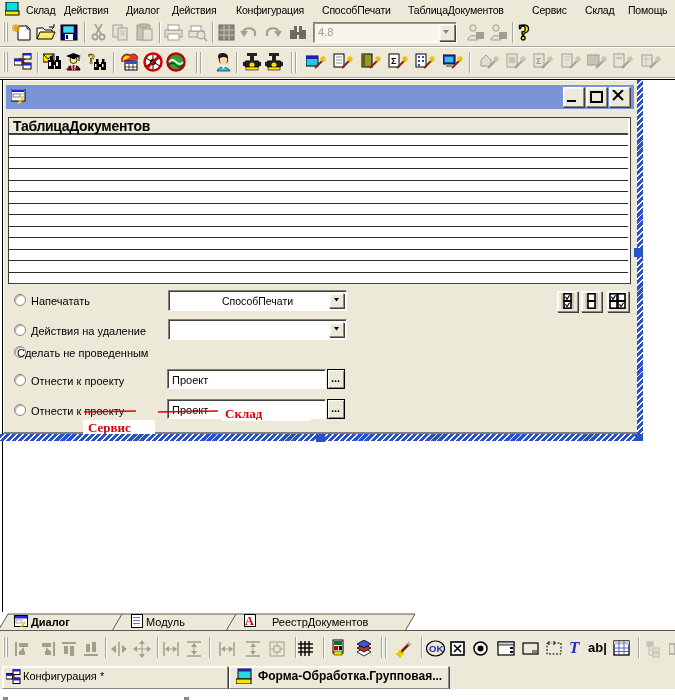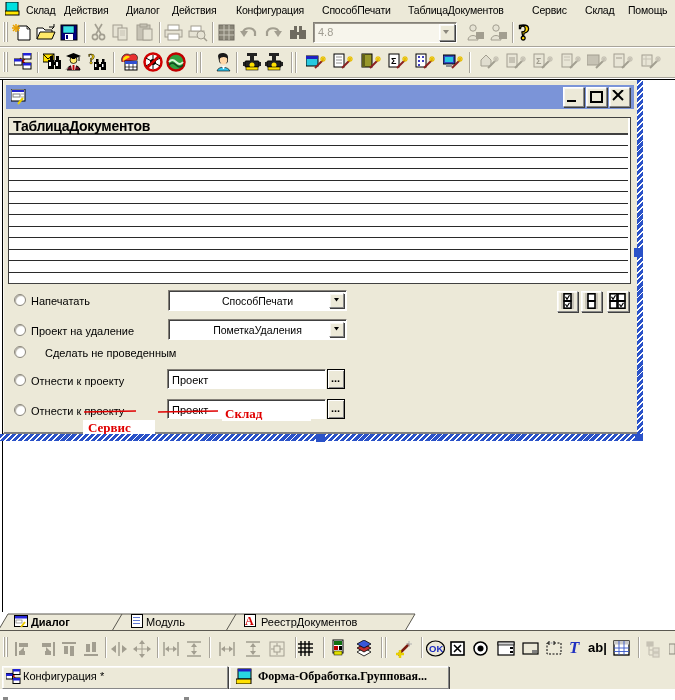--- a/index.html
+++ b/index.html
@@ -442,37 +442,36 @@
 <div class="abs" style="left:9px;top:214.0px;width:619px;height:1px;background:#2a2a2a;"></div>
 <div class="abs" style="left:9px;top:225.5px;width:619px;height:1px;background:#2a2a2a;"></div>
 <div class="abs" style="left:9px;top:237.0px;width:619px;height:1px;background:#2a2a2a;"></div>
 <div class="abs" style="left:9px;top:248.5px;width:619px;height:1px;background:#2a2a2a;"></div>
 <div class="abs" style="left:9px;top:260.0px;width:619px;height:1px;background:#2a2a2a;"></div>
 <div class="abs" style="left:9px;top:271.5px;width:619px;height:1px;background:#2a2a2a;"></div>
 
   <div class="abs radio" style="left:14px;top:294px;"></div>
   <div class="abs txt" style="left:31px;top:295px;">Напечатать</div>
   <div class="abs radio" style="left:14px;top:324px;"></div>
-  <div class="abs txt" style="left:31px;top:325px;">Проект на удаление</div>
+  <div class="abs txt" style="left:31px;top:325px;">Действия на удаление</div>
   <div class="abs radio" style="left:14px;top:346px;"></div>
-  <div class="abs txt" style="left:45px;top:347px;">Сделать не проведенным</div>
+  <div class="abs txt" style="left:17px;top:347px;">Сделать не проведенным</div>
   <div class="abs radio" style="left:14px;top:374px;"></div>
   <div class="abs txt" style="left:31px;top:375px;">Отнести к проекту</div>
   <div class="abs radio" style="left:14px;top:404px;"></div>
   <div class="abs txt" style="left:31px;top:405px;">Отнести к проекту</div>
 
   <div class="abs sunk" style="left:168px;top:290px;width:177px;height:19px;"></div>
   <div class="abs" style="left:168px;top:295px;width:179px;text-align:center;font-size:10.5px;">СпособПечати</div>
   <div class="abs raised" style="left:329px;top:293px;width:13px;height:13px;"></div>
   <svg class="abs" style="left:334px;top:298px" width="6" height="4">
       <polygon points="0,0 5,0 2.5,3.5" fill="#000"></polygon>
     </svg>
 
   <div class="abs sunk" style="left:168px;top:319px;width:177px;height:19px;"></div>
-  <div class="abs" style="left:168px;top:324px;width:179px;text-align:center;font-size:10.5px;">ПометкаУдаления</div>
   <div class="abs raised" style="left:329px;top:322px;width:13px;height:13px;"></div>
   <svg class="abs" style="left:334px;top:327px" width="6" height="4">
       <polygon points="0,0 5,0 2.5,3.5" fill="#000"></polygon>
     </svg>
 
   <div class="abs sunk" style="left:167px;top:369px;width:157px;height:18px;"></div>
   <div class="abs txt" style="left:172px;top:374px;">Проект</div>
   <div class="abs" style="left:327px;top:369px;width:16px;height:18px;background:#ece9d8;border:1px solid #000;box-shadow:inset 1px 1px 0 #fff, inset -1px -1px 0 #888;"></div>
   <div class="abs txt" style="left:331px;top:372px;font-weight:bold;">...</div>
 
@@ -546,21 +545,21 @@
         <line x1="2" y1="3.5" x2="9" y2="3.5"></line>
         <line x1="2" y1="6.5" x2="9" y2="6.5"></line>
         <line x1="2" y1="9.5" x2="9" y2="9.5"></line>
       </g>
 </svg>
 <div class="abs txt" style="left:146px;top:616px;">Модуль</div>
 <svg class="abs" style="left:243px;top:613px" width="14" height="15" viewBox="0 0 14 15">
 <rect x="1.5" y="1.5" width="11" height="12" fill="#fff" stroke="#000"></rect>
 <text x="2" y="12" font-size="12" font-weight="bold" fill="#d00000" font-family="Liberation Serif">A</text>
 </svg>
-<div class="abs txt" style="left:261px;top:616px;">РеестрДокументов</div>
+<div class="abs txt" style="left:272px;top:616px;">РеестрДокументов</div>
 <div class="abs" style="left:0;top:630px;width:675px;height:1px;background:#5a5850;"></div>
 
   <div class="abs" style="left:0;top:631px;width:675px;height:31px;background:#ece9d8;"></div>
   <div class="abs grip" style="left:3px;top:637px;height:20px;"></div>
   <svg class="abs" style="left:14px;top:640px" width="18" height="18" viewBox="0 0 18 18">
       <line x1="2" y1="2" x2="2" y2="16" stroke="#a29e90" stroke-width="2"></line>
       <rect x="5" y="3" width="9" height="4" fill="#a29e90"></rect>
       <rect x="5" y="11" width="6" height="4" fill="#a29e90"></rect>
       <polygon points="10,7 10,15 6,11" fill="#a29e90"></polygon>
     </svg>
@@ -738,18 +737,18 @@
       <rect x="0" y="4.5" width="6.5" height="2.5" fill="#2222d8"></rect>
       <rect x="7" y="9" width="7" height="5.5" fill="#fff" stroke="#000"></rect>
       <rect x="7" y="9" width="7" height="2.5" fill="#2222d8"></rect>
 </svg>
 <svg class="abs" style="left:236px;top:668px" width="18" height="16" viewBox="0 0 18 16">
 <rect x="2" y="1" width="13" height="10" fill="#28d8e0" stroke="#000"></rect>
 <rect x="2" y="1" width="13" height="2.5" fill="#2020c0"></rect>
 <rect x="0" y="11" width="15" height="5" fill="#ffe000" stroke="#000"></rect>
 </svg>
   <div class="abs txt" style="left:23px;top:670px;">Конфигурация *</div>
-  <div class="abs" style="left:258px;top:669px;font-family:Liberation Serif, serif;font-size:12px;font-weight:bold;white-space:nowrap;">Форма-Обработка.Групповая...</div>
+  <div class="abs" style="left:258px;top:669px;font-family:Liberation Sans, sans-serif;font-size:12px;font-weight:bold;white-space:nowrap;">Форма-Обработка.Групповая...</div>
   <div class="abs" style="left:0;top:689px;width:675px;height:11px;background:#fff;"></div>
   <div class="abs" style="left:3px;top:697px;width:5px;height:3px;background:#888;"></div>
   <div class="abs" style="left:184px;top:697px;width:5px;height:3px;background:#888;"></div>
 
 </div>
 
 </body></html>

